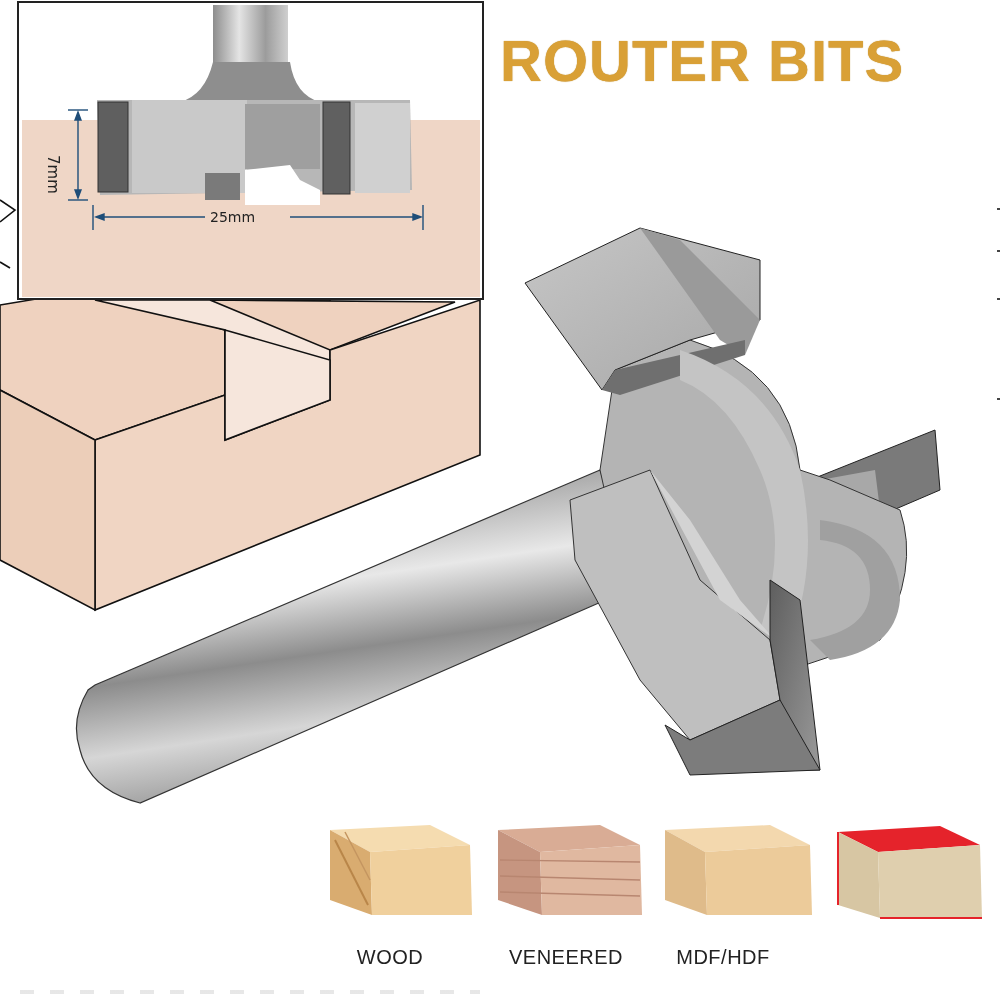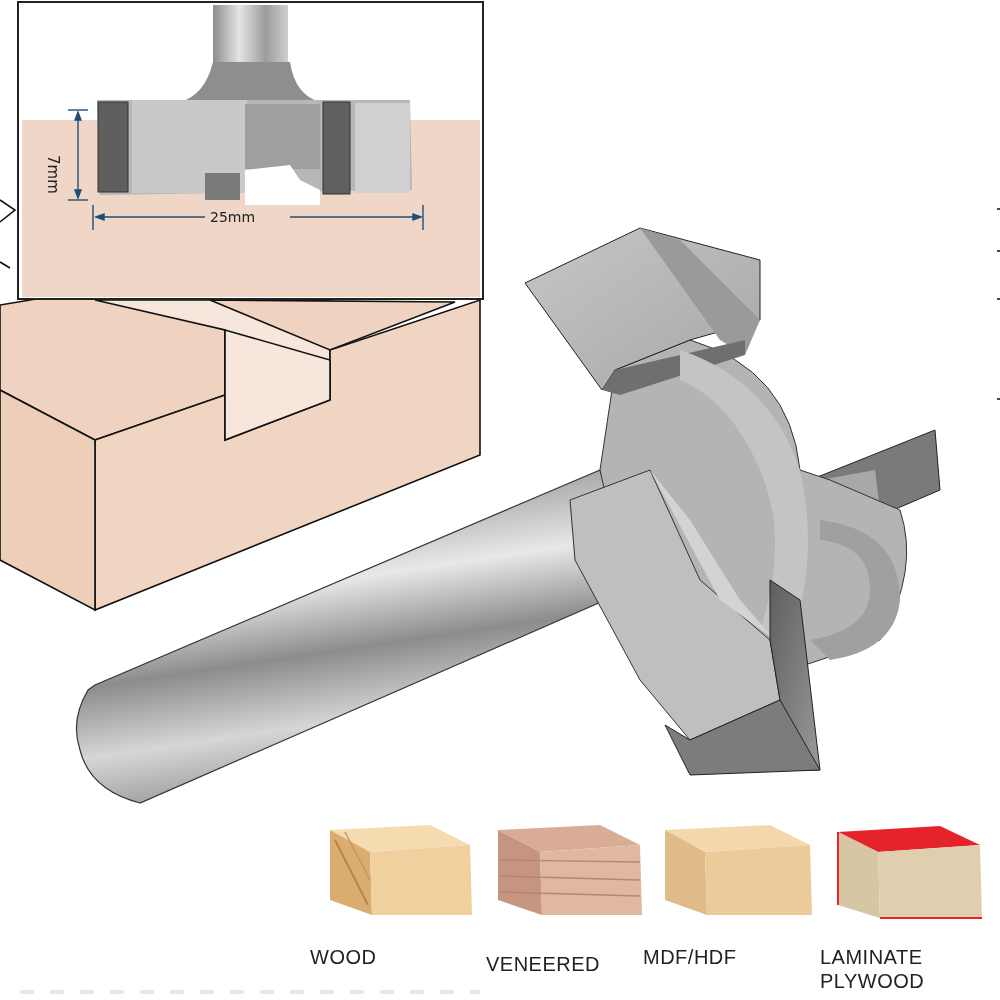--- a/index.html
+++ b/index.html
@@ -11,21 +11,21 @@
     letter-spacing: 1px; color: #d9a036; line-height: 66px; white-space: nowrap;
     text-shadow: 0 0 1px #b5801c;
   }
   .dim-text {
     position: absolute; font-family: "DejaVu Sans", sans-serif; font-size: 14px; color: #222;
     background: rgba(240,220,205,0.0); line-height: 18px;
   }
   .dim-h { left: 210px; top: 208px; }
   .dim-v { left: 62px; top: 155px; transform: rotate(90deg); transform-origin: left top; font-size: 15px; }
   .mat-label {
-    position: absolute; width: 160px; text-align: left;
+    position: absolute; width: 160px; text-align: center;
     font-family: "Liberation Sans", sans-serif; font-size: 20px; color: #222; line-height: 24px;
     letter-spacing: 0.5px;
   }
   .ruler-tick { position: absolute; left: 997px; width: 3px; height: 2px; background: #444; }
   .bottom-faint { position: absolute; left: 20px; top: 990px; width: 460px; height: 4px;
     background: repeating-linear-gradient(90deg, #ddd 0 14px, transparent 14px 30px); opacity: 0.7; }
 </style>
 </head>
 <body>
 
@@ -168,33 +168,30 @@
         <polygon points="838,832 940,826 980,845 878,852" fill="#e5232b"></polygon>
         <polygon points="838,832 878,852 880,918 838,905" fill="#d7c6a3"></polygon>
         <polygon points="878,852 980,845 982,918 880,918" fill="#dfcfae"></polygon>
         <line x1="838" y1="832" x2="838" y2="905" stroke="#e5232b" stroke-width="2"></line>
         <line x1="880" y1="918" x2="982" y2="918" stroke="#e5232b" stroke-width="2"></line>
       </g>
     </g>
   </svg>
 
   
+  <div class="title">ROUTER BITS</div>
 
   
   <div class="dim-text dim-h">25mm</div>
   <div class="dim-text dim-v">7mm</div>
 
   
   <div class="mat-label" style="left:310px; top:945px;">WOOD</div>
-  <div class="mat-label" style="left:486px; top:945px;margin-top:7px;">VENEERED</div>
+  <div class="mat-label" style="left:486px; top:945px;">VENEERED</div>
   <div class="mat-label" style="left:643px; top:945px;">MDF/HDF</div>
-  <div class="mat-label" style="left:820px; top:945px;">
-    <div>LAMINATE</div>
-    <div>PLYWOOD</div>
-  </div>
 
   
   <div class="ruler-tick" style="top:208px;"></div>
   <div class="ruler-tick" style="top:250px;"></div>
   <div class="ruler-tick" style="top:298px;"></div>
   <div class="ruler-tick" style="top:398px;"></div>
   <div class="bottom-faint"></div>
 </div>
 
 </body></html>

